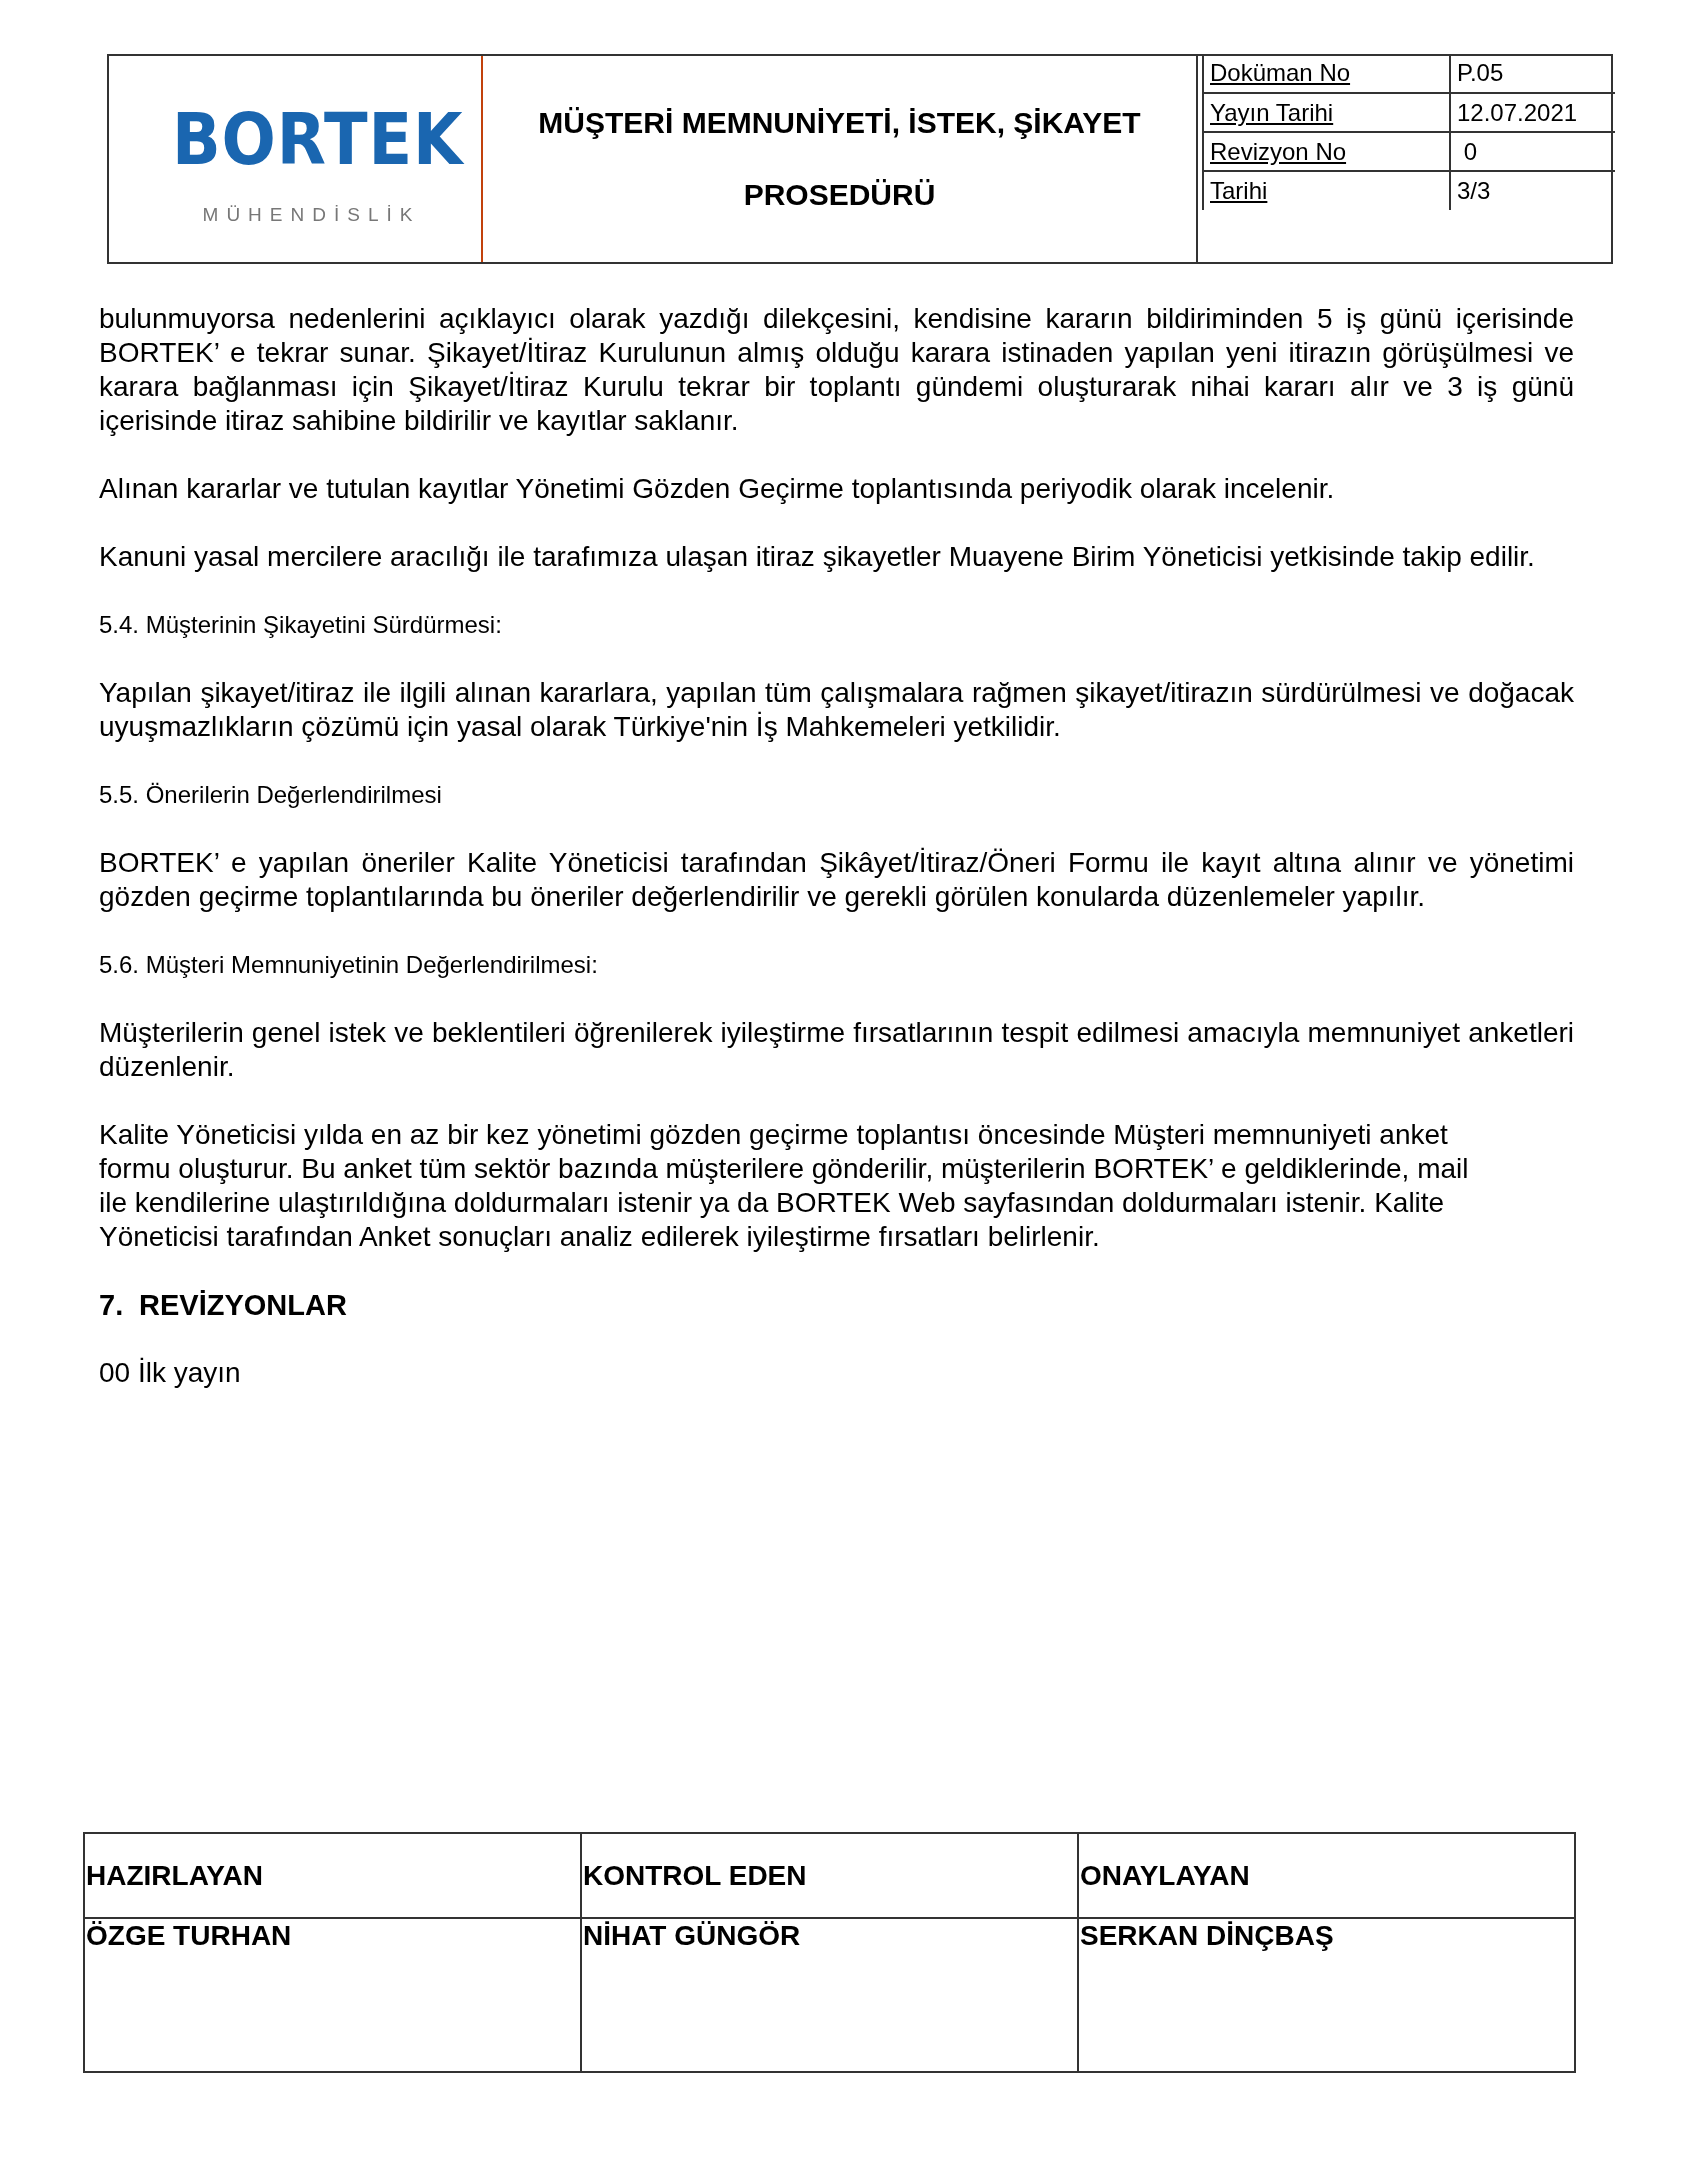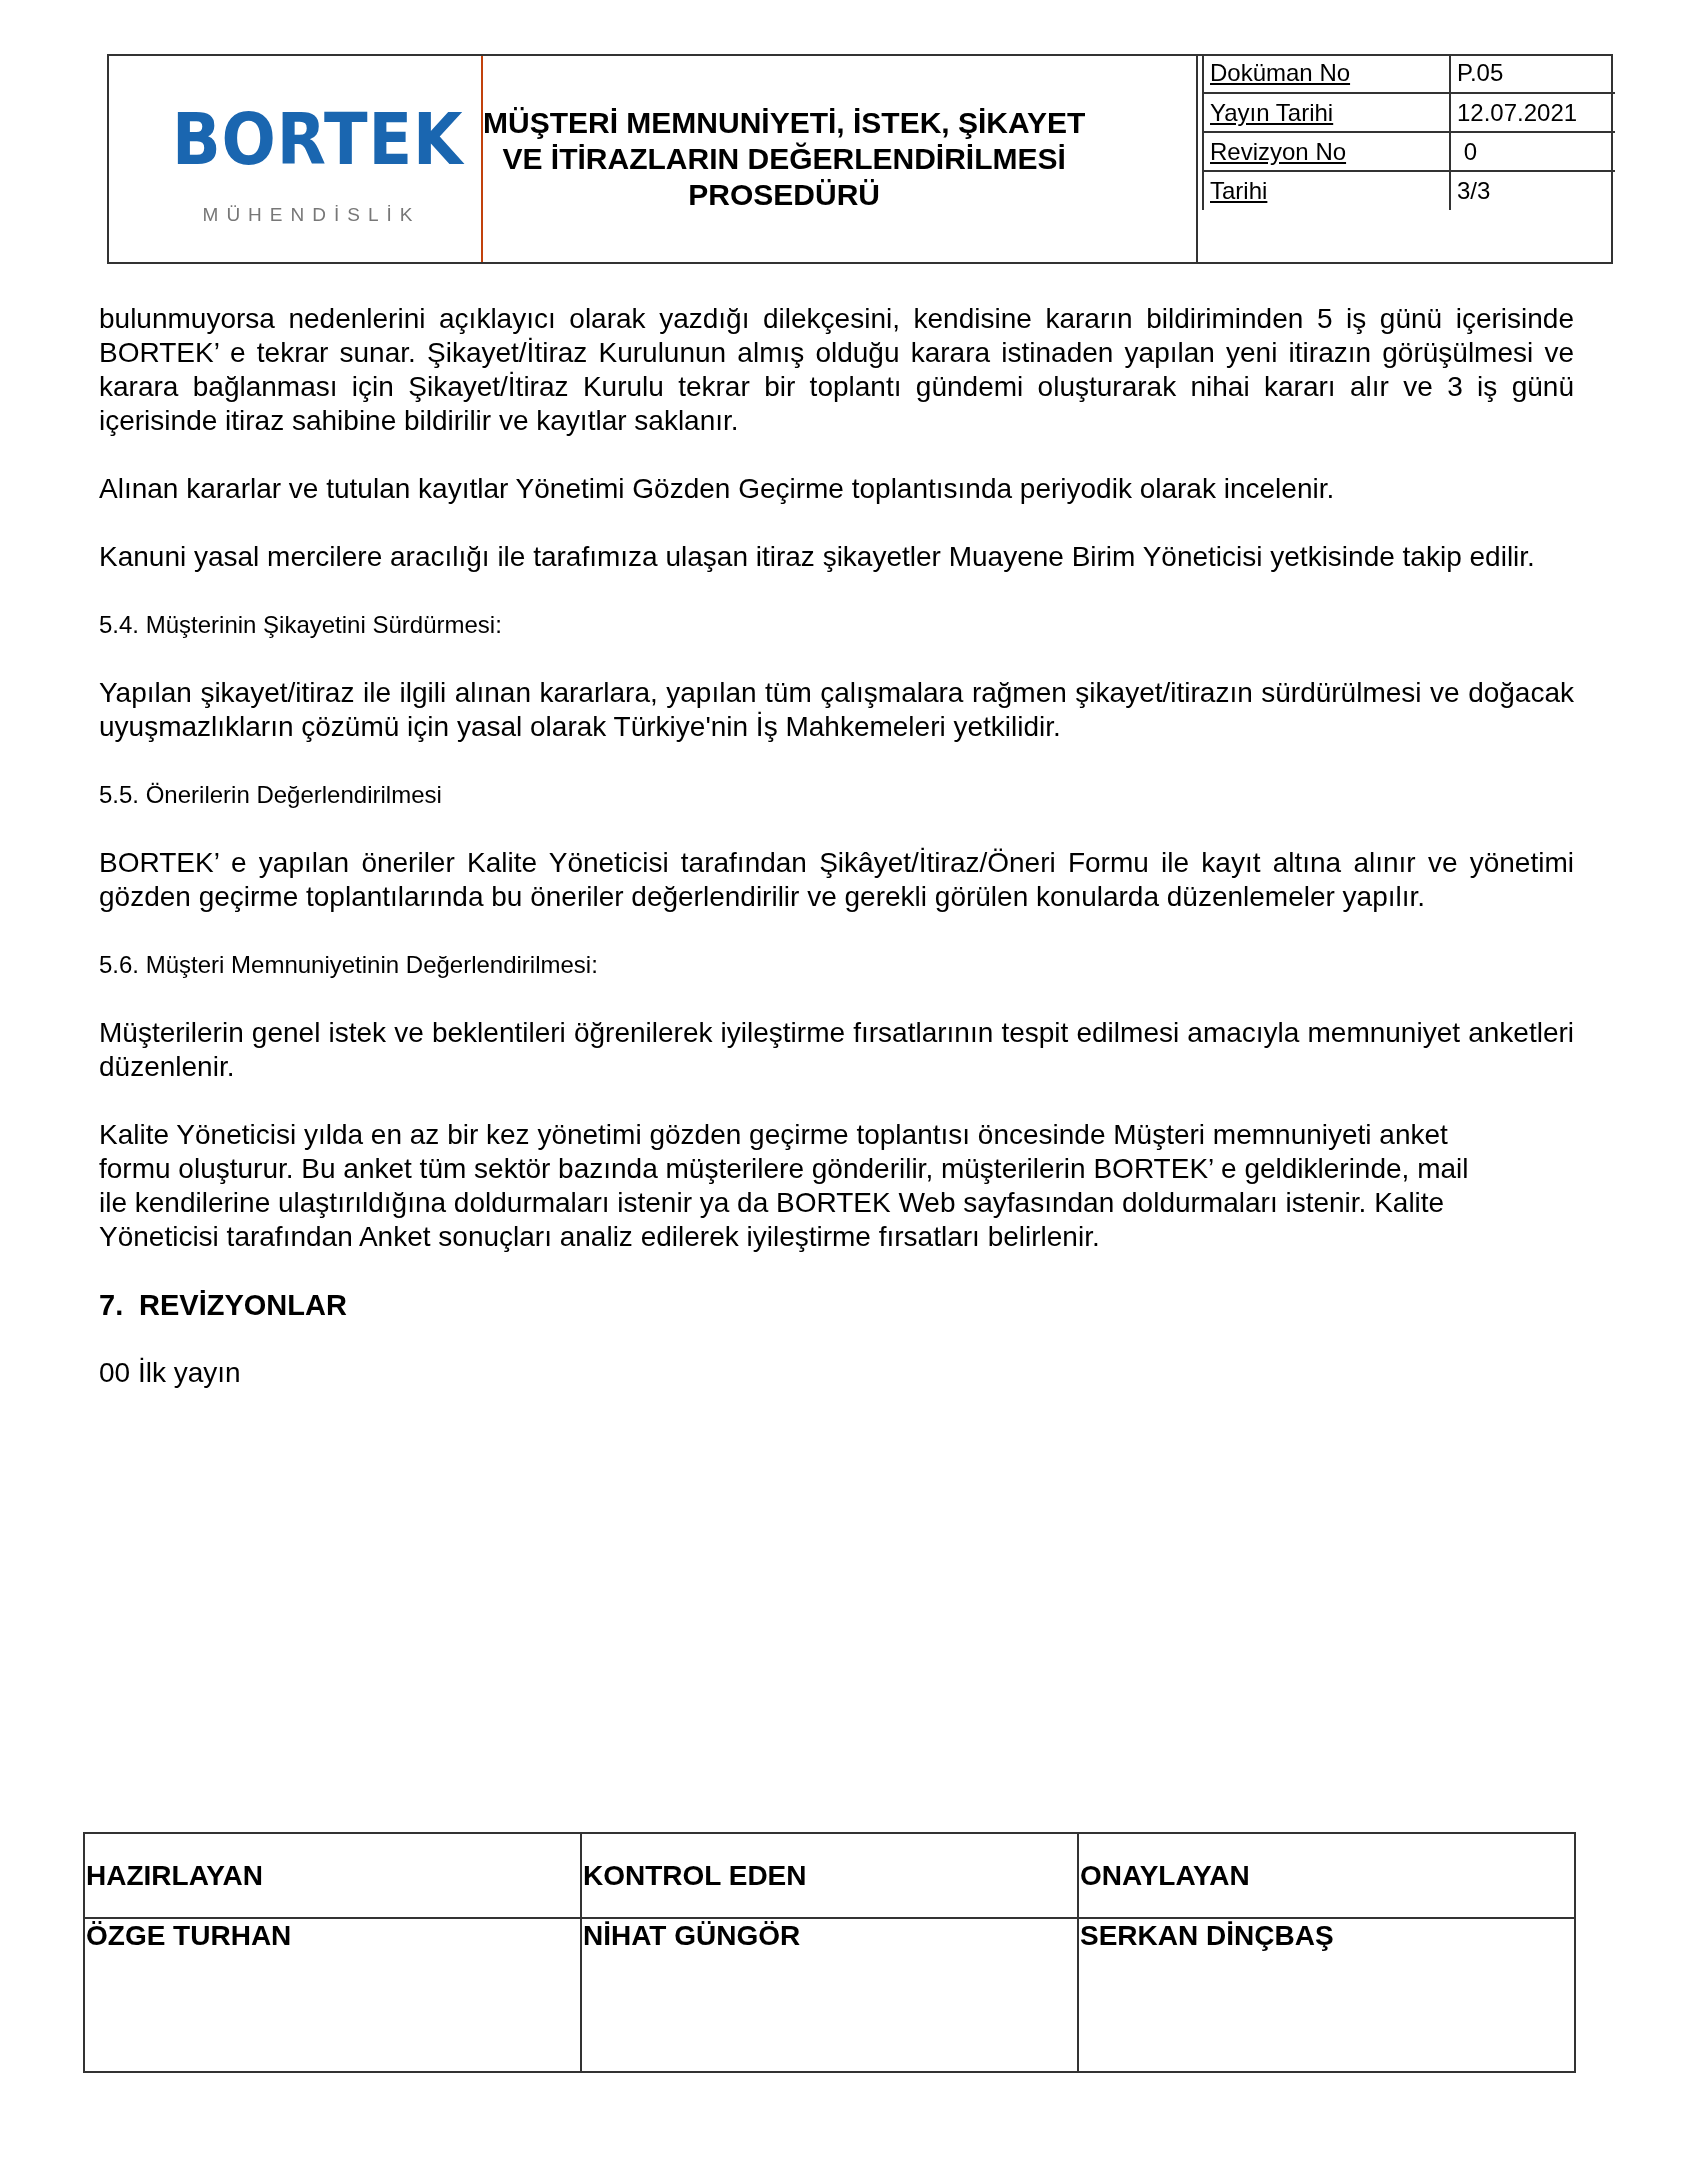--- a/index.html
+++ b/index.html
@@ -13,21 +13,21 @@
               border-right: 2px solid #c2410c; box-sizing: border-box; }
   .logo-main { position: absolute; left: 63px; top: 48px; width: 248px; text-align: center;
                font-family: "DejaVu Sans", sans-serif; font-weight: bold; font-size: 71px;
                line-height: 71px; color: #1a66b0; letter-spacing: 1px; transform: scaleX(0.9);
                transform-origin: left center; }
   .logo-sub { position: absolute; left: 63px; top: 148px; width: 279px; text-align: center;
               font-family: "Liberation Sans", sans-serif; font-size: 19px; color: #777;
               letter-spacing: 8px; }
   .hdr-title { position: absolute; left: 374px; top: 0; width: 715px; height: 100%;
                border-right: 2px solid #333; box-sizing: border-box;
-               display: flex; align-items: center; text-align: center; }
+               display: flex; align-items: center; justify-content: center; text-align: center; }
   .hdr-title div { font-weight: bold; font-size: 30px; line-height: 36px; }
   .meta { position: absolute; left: 1093px; top: -2px; width: 413px; border-collapse: collapse; }
   .meta td { border: 2px solid #333; height: 39px; padding: 0 0 0 6px; font-size: 24px;
              line-height: 24px; box-sizing: border-box; vertical-align: middle; }
   .meta td.lbl { width: 247px; text-decoration: underline; }
   .meta tr:first-child td { border-top: none; }
   .meta td:last-child { border-right: none; }
   .meta tr:last-child td { border-bottom: none; }
 
   
@@ -50,21 +50,21 @@
 <body>
 
 <div class="hdr">
   <div class="hdr-logo">
     <div class="logo-main">BORTEK</div>
     <div class="logo-sub">MÜHENDİSLİK</div>
   </div>
   <div class="hdr-title">
     <div>
       <span>MÜŞTERİ MEMNUNİYETİ, İSTEK, ŞİKAYET</span><br>
-      <span>VE İTİRAZLARIN DEĞERLENDİRİLMESİ</span><br>
+      <br>
       <span>PROSEDÜRÜ</span>
     </div>
   </div>
   <table class="meta">
     <tbody>
         <tr>
       <td class="lbl">Doküman No</td>
       <td>P.05</td>
     </tr>
     <tr>

